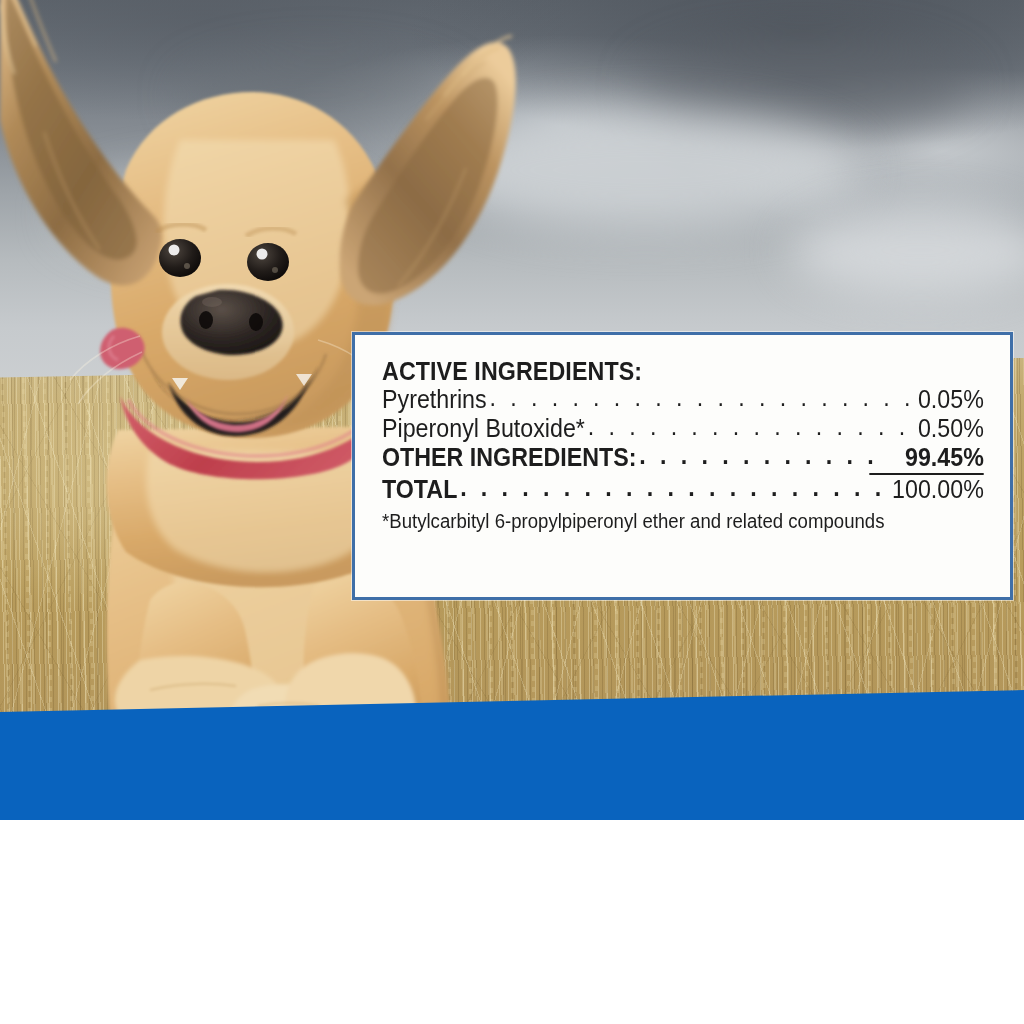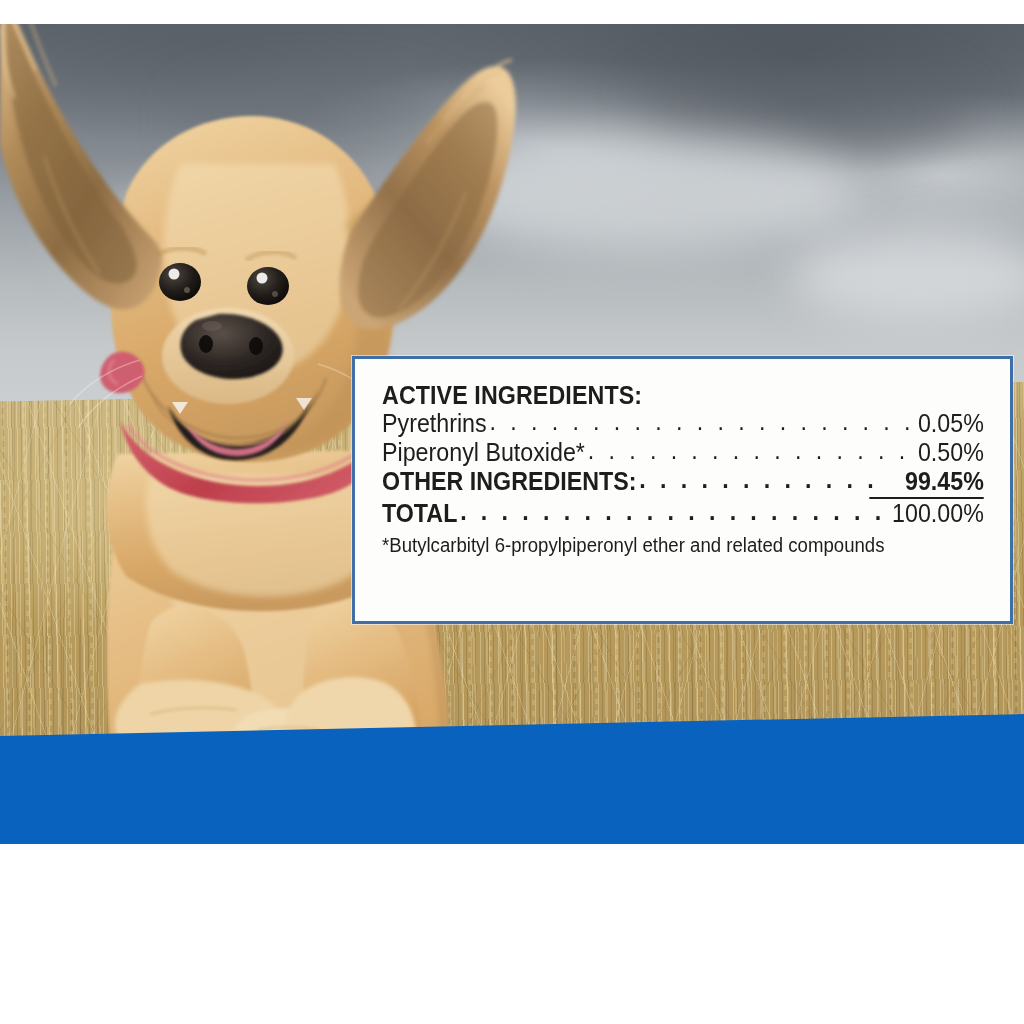--- a/index.html
+++ b/index.html
@@ -3,21 +3,20 @@
 <meta charset="utf-8">
 <style>
   html,body{margin:0;padding:0;background:#fff;}
   body{font-family:"Liberation Sans",sans-serif;}
 
   #stage{
     position:relative;
     width:1024px;height:820px;
     overflow:hidden;
     background:#b8a06a;
-    margin-top:24px;
   }
 
   
   .sky{
     position:absolute;left:0;top:0;width:1024px;height:420px;
     background:
       radial-gradient(ellipse 600px 180px at 78% 8%, rgba(72,78,86,.75) 0%, rgba(72,78,86,0) 65%),
       radial-gradient(ellipse 520px 150px at 20% 4%, rgba(86,92,100,.65) 0%, rgba(86,92,100,0) 70%),
       radial-gradient(ellipse 420px 130px at 55% 30%, rgba(188,194,199,.85) 0%, rgba(188,194,199,0) 70%),
       radial-gradient(ellipse 380px 120px at 92% 36%, rgba(210,214,217,.8) 0%, rgba(210,214,217,0) 70%),

